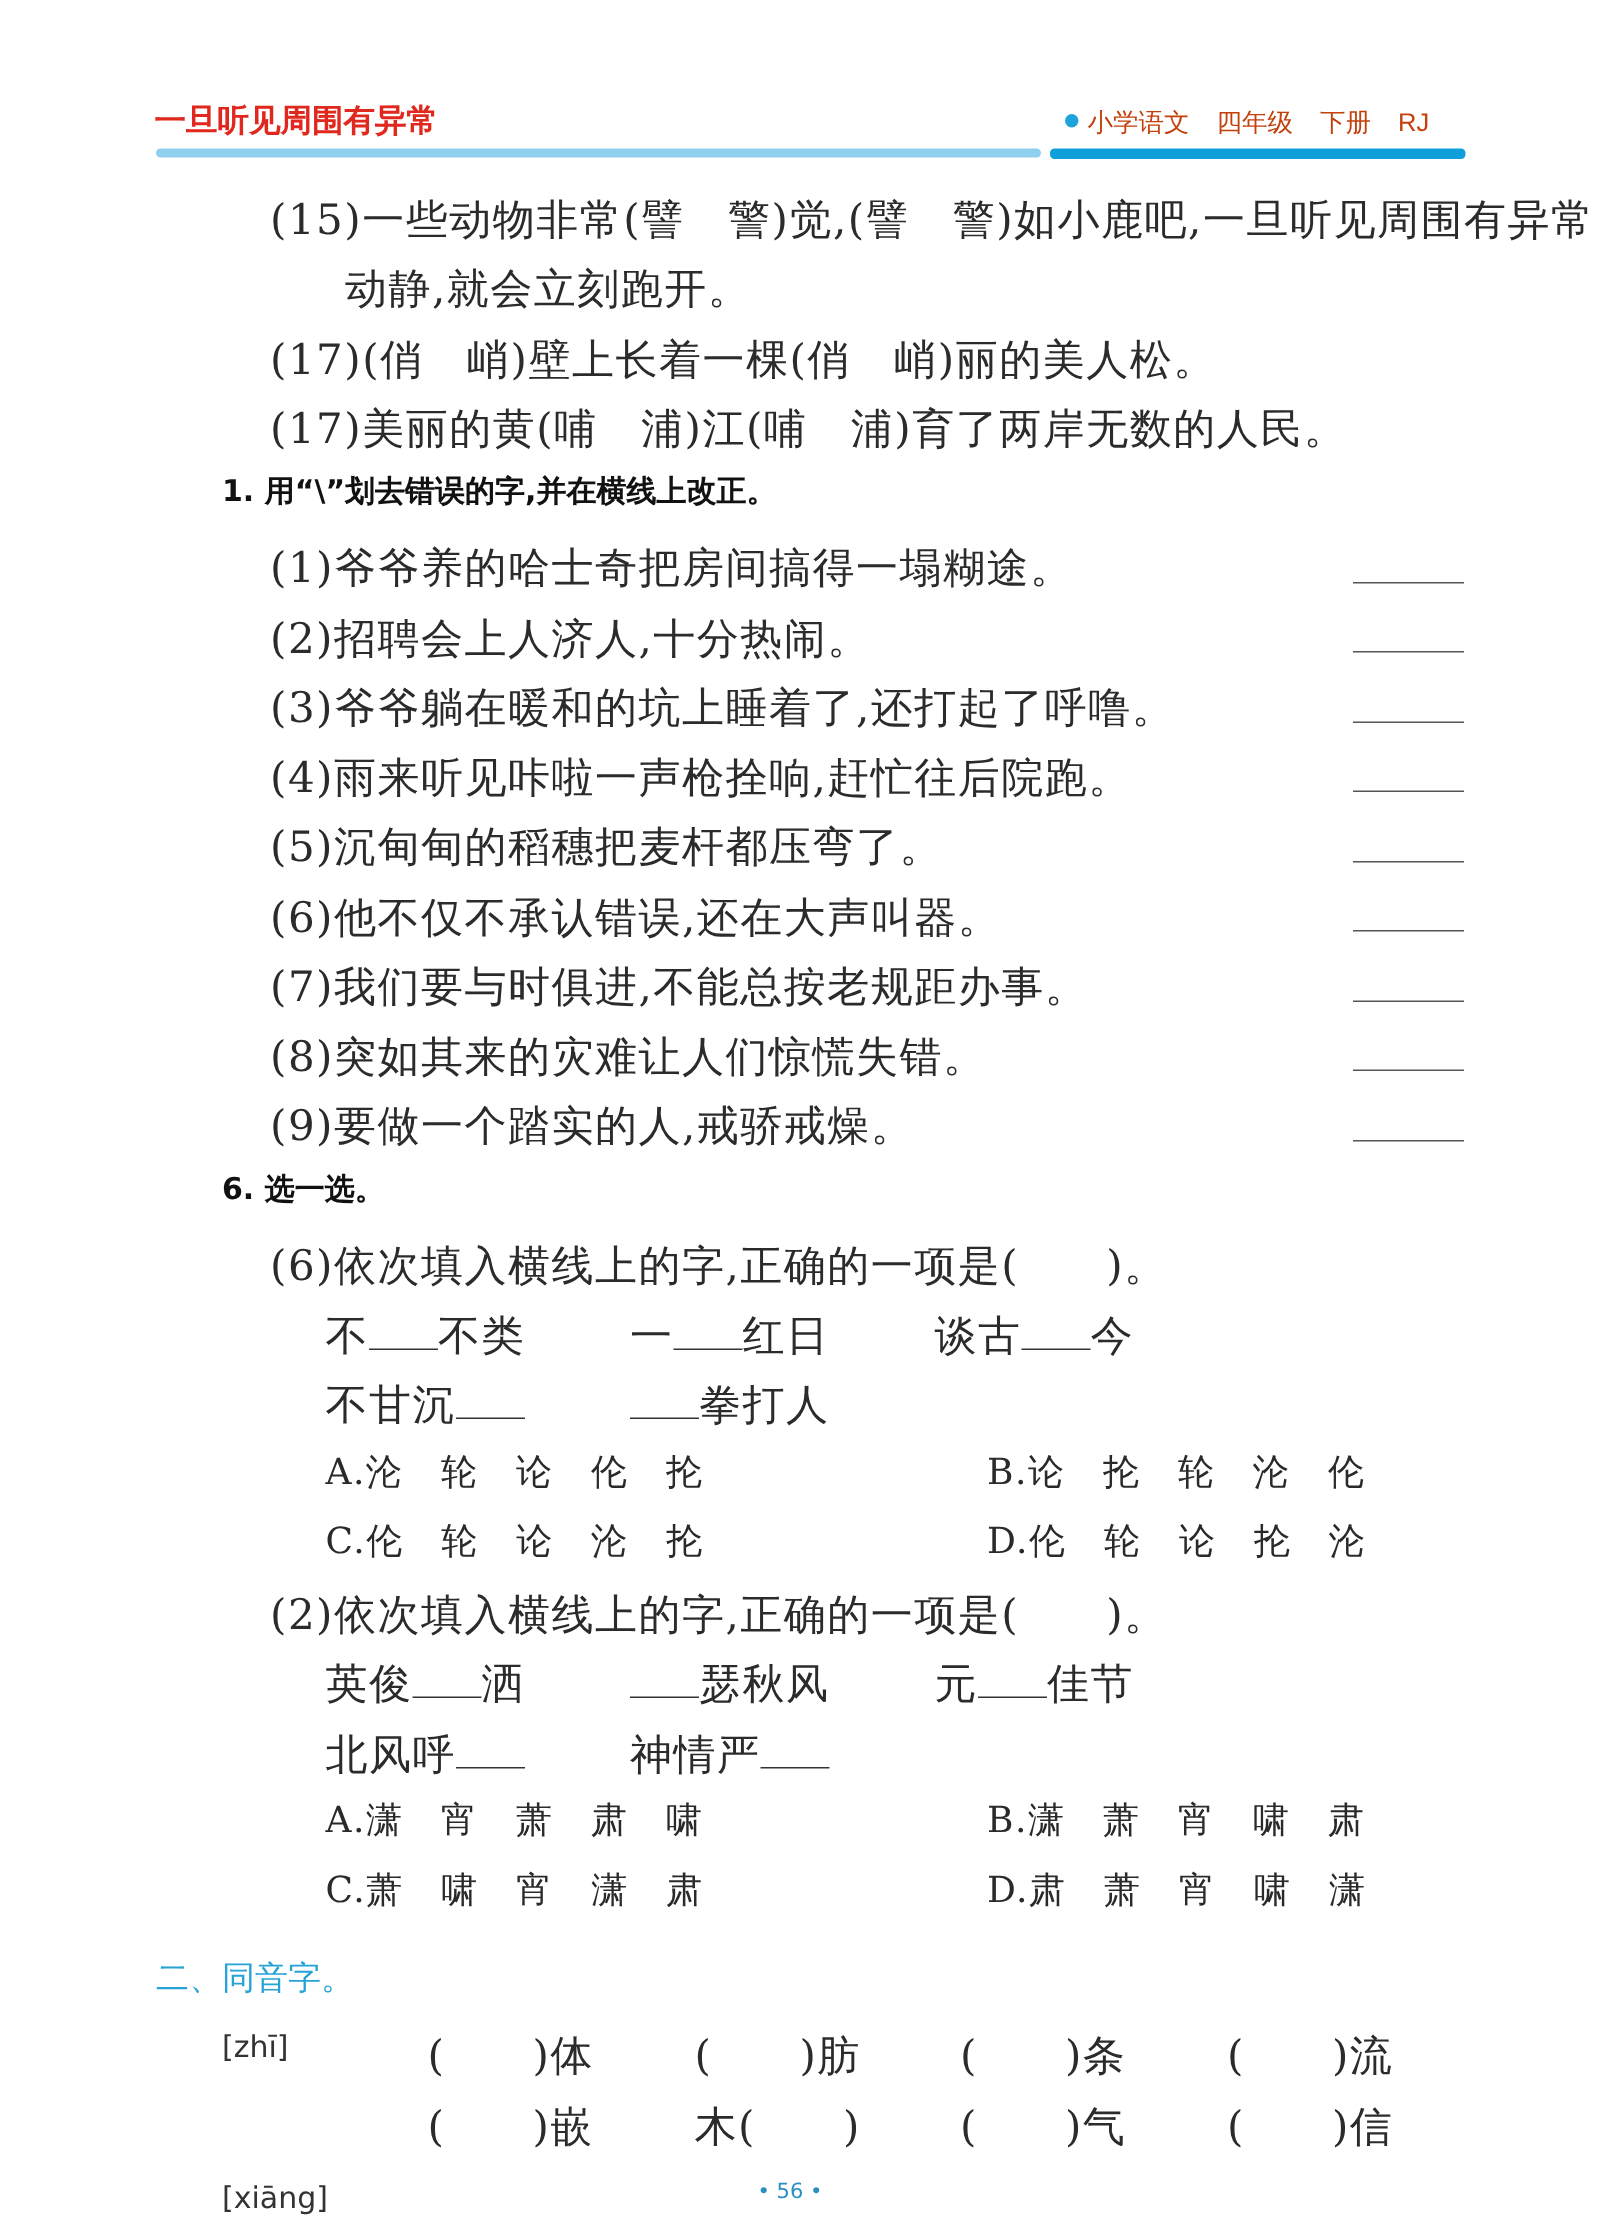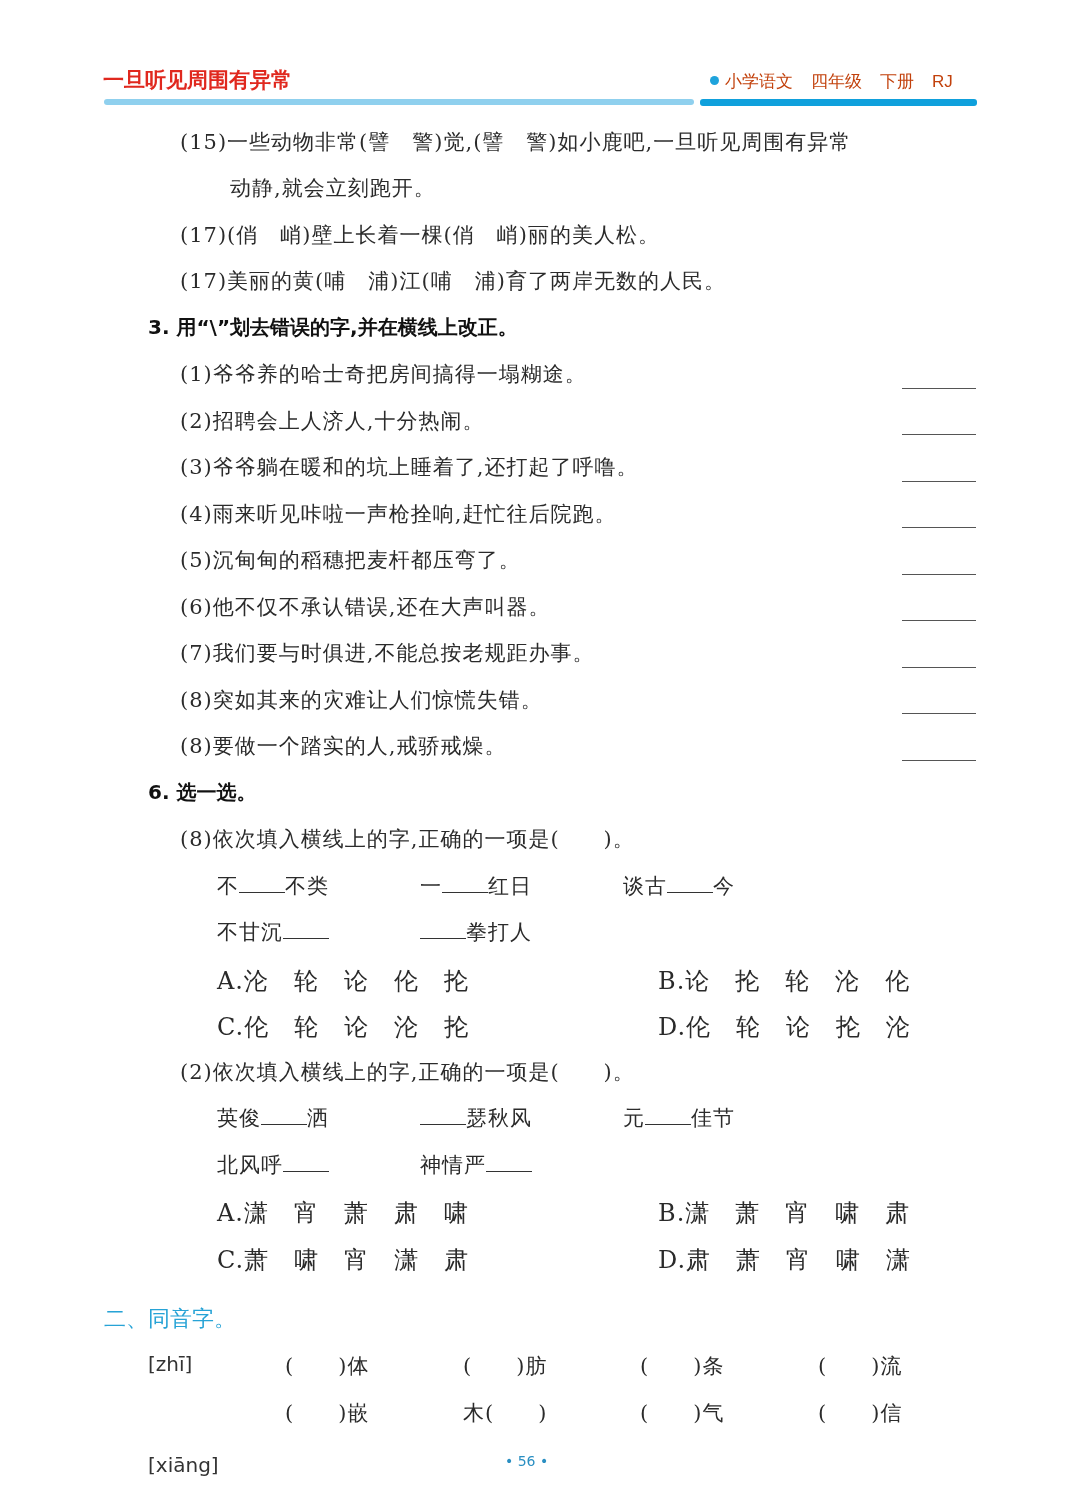--- a/index.html
+++ b/index.html
@@ -9,21 +9,21 @@
   }
   .abs { position: absolute; white-space: nowrap; }
   .hdr-left { left: 103px; top: 66px; font-family: "DejaVu Sans", sans-serif; font-weight: bold; font-size: 21px; color: #e0281e; letter-spacing: 0px; }
   .hdr-right { left: 710px; top: 70px; font-family: Liberation Sans, sans-serif; font-size: 17px; color: #c2410c; }
   .hdr-right span { margin-right: 18px; }
   .hdr-right span:last-child { margin-right: 0; }
   .hdr-dot { display: inline-block; width: 9px; height: 9px; border-radius: 50%; background: #1ea3dc; margin-right: 6px; vertical-align: middle; position: relative; top: -2px; }
   .bar-light { left: 104px; top: 99px; width: 590px; height: 6px; border-radius: 3px; background: #8fd0ee; }
   .bar-dark { left: 700px; top: 99px; width: 277px; height: 7px; border-radius: 3px; background: #0fa0dc; }
 
-  .line { font-size: 21px; letter-spacing: 1px; color: #2b2b2b; }
+  .line { font-size: 28px; letter-spacing: 1px; color: #2b2b2b; }
   .q-title { font-family: "DejaVu Sans", sans-serif; font-weight: bold; font-size: 20px; color: #111; }
   .blankline { height: 1px; background: #555; width: 74px; left: 902px; }
   .fill { display: inline-block; width: 46px; border-bottom: 1px solid #333; height: 18px; vertical-align: baseline; }
   .opt { font-size: 24px; letter-spacing: 1px; }
   .opt .c { display: inline-block; width: 50px; }
   .sec2 { left: 104px; top: 1304px; font-family: "DejaVu Sans", sans-serif; font-size: 22px; color: #27a3d6; }
   .pinyin { font-family: "DejaVu Sans", sans-serif; font-size: 20px; color: #333; }
   .pagenum { left: 505px; top: 1453px; font-family: "DejaVu Sans", sans-serif; font-size: 14px; color: #2a8fc2; }
 </style>
 </head>
@@ -34,44 +34,44 @@
   <span class="hdr-dot" style="margin-right:6px"></span><span>小学语文</span><span>四年级</span><span>下册</span><span>RJ</span>
 </div>
 <div class="abs bar-light"></div>
 <div class="abs bar-dark"></div>
 
 <div class="abs line" style="left:180px;top:128px">(15)一些动物非常(譬　警)觉,(譬　警)如小鹿吧,一旦听见周围有异常</div>
 <div class="abs line" style="left:230px;top:174px">动静,就会立刻跑开。</div>
 <div class="abs line" style="left:180px;top:221px">(17)(俏　峭)壁上长着一棵(俏　峭)丽的美人松。</div>
 <div class="abs line" style="left:180px;top:267px">(17)美丽的黄(哺　浦)江(哺　浦)育了两岸无数的人民。</div>
 
-<div class="abs q-title" style="left:148px;top:314px">3. 用“\”划去错误的字,并在横线上改正。</div>
+<div class="abs q-title" style="left:148px;top:314px">1. 用“\”划去错误的字,并在横线上改正。</div>
 
 <div class="abs line" style="left:180px;top:360px">(1)爷爷养的哈士奇把房间搞得一塌糊途。</div>
 <div class="abs blankline" style="top:388px"></div>
 <div class="abs line" style="left:180px;top:407px">(2)招聘会上人济人,十分热闹。</div>
 <div class="abs blankline" style="top:434px"></div>
 <div class="abs line" style="left:180px;top:453px">(3)爷爷躺在暖和的坑上睡着了,还打起了呼噜。</div>
 <div class="abs blankline" style="top:481px"></div>
 <div class="abs line" style="left:180px;top:500px">(4)雨来听见咔啦一声枪拴响,赶忙往后院跑。</div>
 <div class="abs blankline" style="top:527px"></div>
 <div class="abs line" style="left:180px;top:546px">(5)沉甸甸的稻穗把麦杆都压弯了。</div>
 <div class="abs blankline" style="top:574px"></div>
 <div class="abs line" style="left:180px;top:593px">(6)他不仅不承认错误,还在大声叫器。</div>
 <div class="abs blankline" style="top:620px"></div>
 <div class="abs line" style="left:180px;top:639px">(7)我们要与时俱进,不能总按老规距办事。</div>
 <div class="abs blankline" style="top:667px"></div>
 <div class="abs line" style="left:180px;top:686px">(8)突如其来的灾难让人们惊慌失错。</div>
 <div class="abs blankline" style="top:713px"></div>
-<div class="abs line" style="left:180px;top:732px">(8)要做一个踏实的人,戒骄戒燥。</div>
+<div class="abs line" style="left:180px;top:732px">(9)要做一个踏实的人,戒骄戒燥。</div>
 <div class="abs blankline" style="top:760px"></div>
 
 <div class="abs q-title" style="left:148px;top:779px">6. 选一选。</div>
 
-<div class="abs line" style="left:180px;top:825px">(8)依次填入横线上的字,正确的一项是(　　)。</div>
+<div class="abs line" style="left:180px;top:825px">(6)依次填入横线上的字,正确的一项是(　　)。</div>
 <div class="abs line" style="left:217px;top:872px"><span>不</span><span class="fill"></span><span>不类</span></div>
 <div class="abs line" style="left:420px;top:872px"><span>一</span><span class="fill"></span><span>红日</span></div>
 <div class="abs line" style="left:623px;top:872px"><span>谈古</span><span class="fill"></span><span>今</span></div>
 <div class="abs line" style="left:217px;top:918px"><span>不甘沉</span><span class="fill"></span><span></span></div>
 <div class="abs line" style="left:420px;top:918px"><span></span><span class="fill"></span><span>拳打人</span></div>
 
 <div class="abs opt" style="left:217px;top:965px"><span>A.</span><span class="c">沦</span><span class="c">轮</span><span class="c">论</span><span class="c">伦</span><span class="c">抡</span></div>
 <div class="abs opt" style="left:658px;top:965px"><span>B.</span><span class="c">论</span><span class="c">抡</span><span class="c">轮</span><span class="c">沦</span><span class="c">伦</span></div>
 <div class="abs opt" style="left:217px;top:1011px"><span>C.</span><span class="c">伦</span><span class="c">轮</span><span class="c">论</span><span class="c">沦</span><span class="c">抡</span></div>
 <div class="abs opt" style="left:658px;top:1011px"><span>D.</span><span class="c">伦</span><span class="c">轮</span><span class="c">论</span><span class="c">抡</span><span class="c">沦</span></div>

